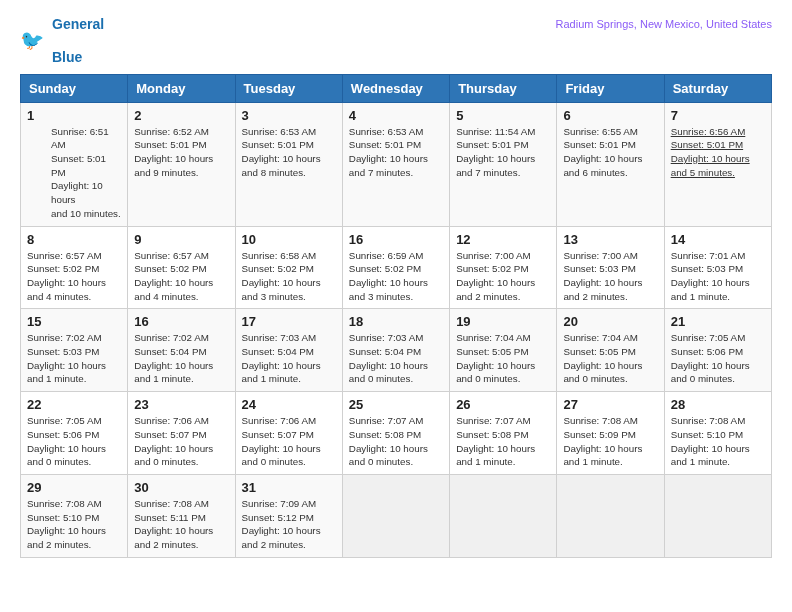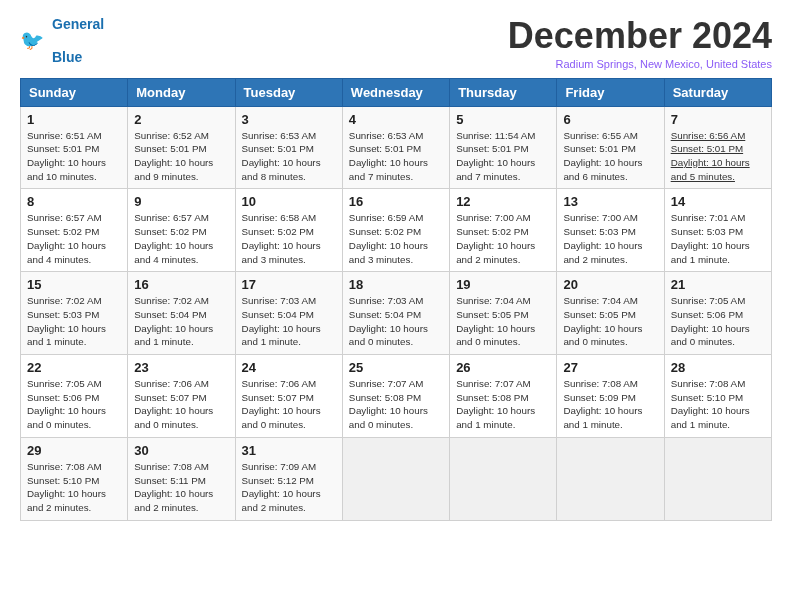--- a/index.html
+++ b/index.html
@@ -103,42 +103,41 @@
   <div class="logo">
     <svg class="logo-bird" viewBox="0 0 40 40">
       <text x="0" y="28" font-size="28" fill="#1a6faf">🐦</text>
     </svg>
     <div class="logo-text">
       <div><span>General</span></div>
       <div style="color:#1a6faf;margin-top:16px;">Blue</div>
     </div>
   </div>
   <div class="title-block">
-    <div class="main-title">December 2024</div>
     <div class="subtitle">Radium Springs, New Mexico, United States</div>
   </div>
 </div>
 
 <table class="calendar">
   <thead>
     <tr>
     <th>Sunday</th>
         <th>Monday</th>
         <th>Tuesday</th>
         <th>Wednesday</th>
         <th>Thursday</th>
         <th>Friday</th>
         <th>Saturday</th>
       </tr>
   </thead>
   <tbody id="calendar-body">
   <tr>
         <td>
           <span class="day-num">1</span>
-          <div class="day-info" style="white-space: pre-line;">Sunrise: 6:51 AM
+          <div class="day-info" style="white-space: pre-line; margin-left: 24px;">Sunrise: 6:51 AM
 Sunset: 5:01 PM
 Daylight: 10 hours
 and 10 minutes.</div>
         </td>
         <td>
           <span class="day-num">2</span>
           <div class="day-info" style="white-space: pre-line;">Sunrise: 6:52 AM
 Sunset: 5:01 PM
 Daylight: 10 hours
 and 9 minutes.</div>

